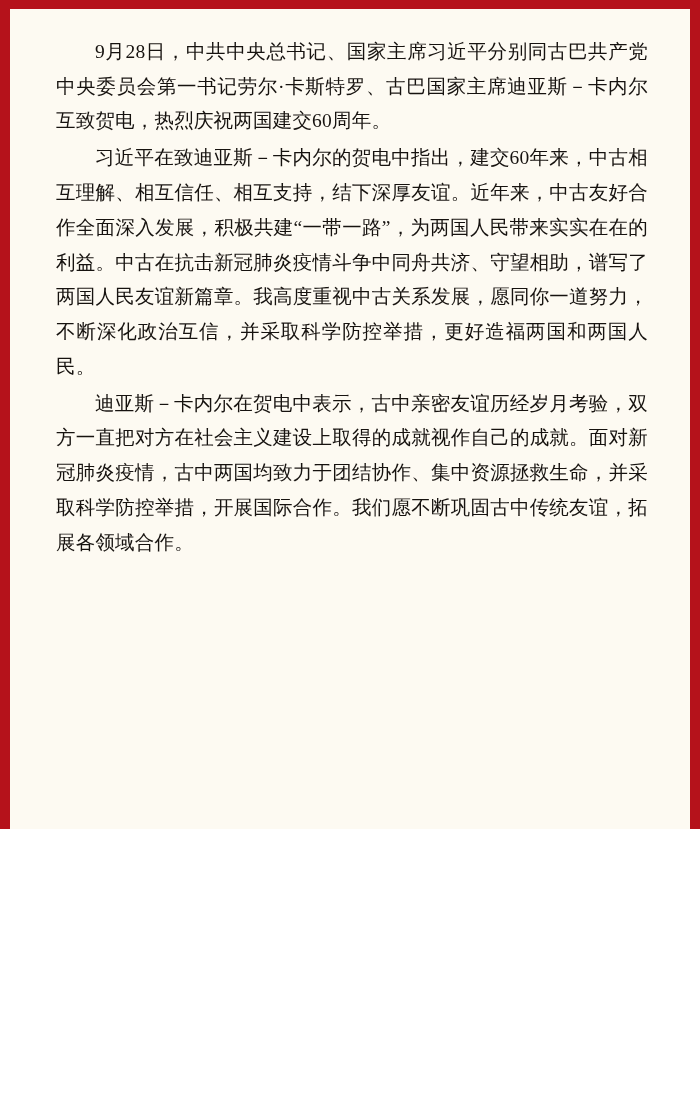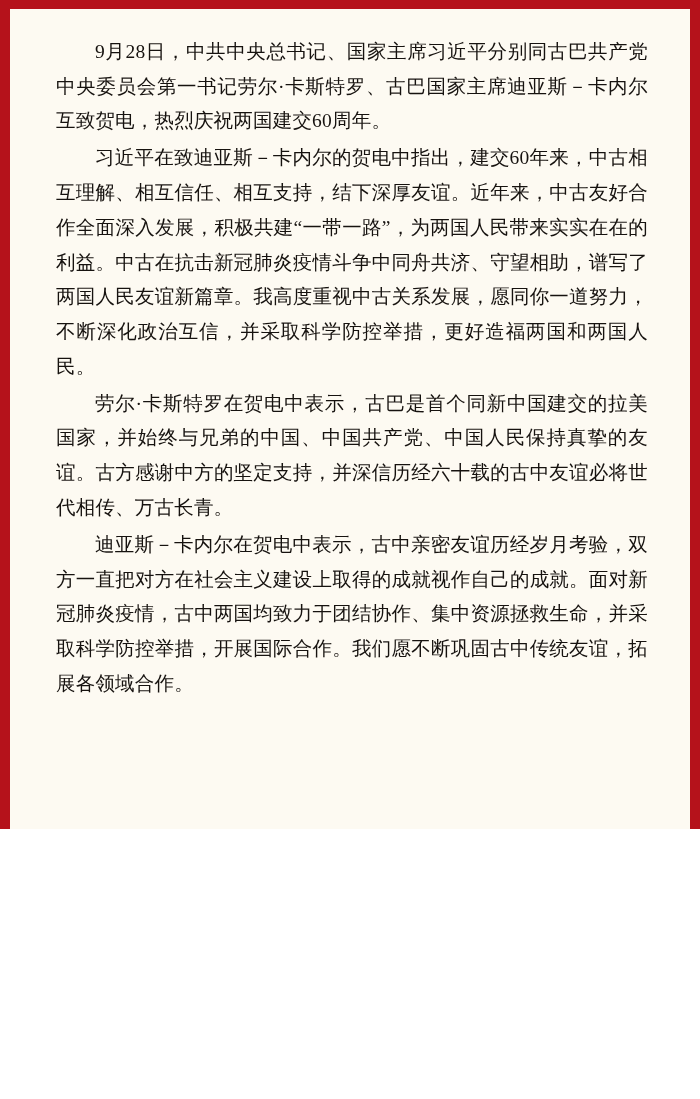--- a/index.html
+++ b/index.html
@@ -193,21 +193,20 @@
 <div id="page">
 
   <div class="frame-left"></div>
   <div class="frame-right"></div>
   <div class="frame-top"></div>
   <div class="frame-bottom"></div>
 
   <div class="article">
     <p>9月28日，中共中央总书记、国家主席习近平分别同古巴共产党中央委员会第一书记劳尔·卡斯特罗、古巴国家主席迪亚斯－卡内尔互致贺电，热烈庆祝两国建交60周年。</p>
     <p>习近平在致迪亚斯－卡内尔的贺电中指出，建交60年来，中古相互理解、相互信任、相互支持，结下深厚友谊。近年来，中古友好合作全面深入发展，积极共建“一带一路”，为两国人民带来实实在在的利益。中古在抗击新冠肺炎疫情斗争中同舟共济、守望相助，谱写了两国人民友谊新篇章。我高度重视中古关系发展，愿同你一道努力，不断深化政治互信，并采取科学防控举措，更好造福两国和两国人民。</p>
-    <p>劳尔·卡斯特罗在贺电中表示，古巴是首个同新中国建交的拉美国家，并始终与兄弟的中国、中国共产党、中国人民保持真挚的友谊。古方感谢中方的坚定支持，并深信历经六十载的古中友谊必将世代相传、万古长青。</p>
     <p>迪亚斯－卡内尔在贺电中表示，古中亲密友谊历经岁月考验，双方一直把对方在社会主义建设上取得的成就视作自己的成就。面对新冠肺炎疫情，古中两国均致力于团结协作、集中资源拯救生命，并采取科学防控举措，开展国际合作。我们愿不断巩固古中传统友谊，拓展各领域合作。</p>
   </div>
 
   <div class="banner">
     <div class="banner-base"></div>
     <div class="ribbon-red-main"></div>
     <div class="ribbon-dark"></div>
     <div class="ribbon-gold"></div>
     <div class="ribbon-accent"></div>
     <div class="ribbon-sheen"></div>

